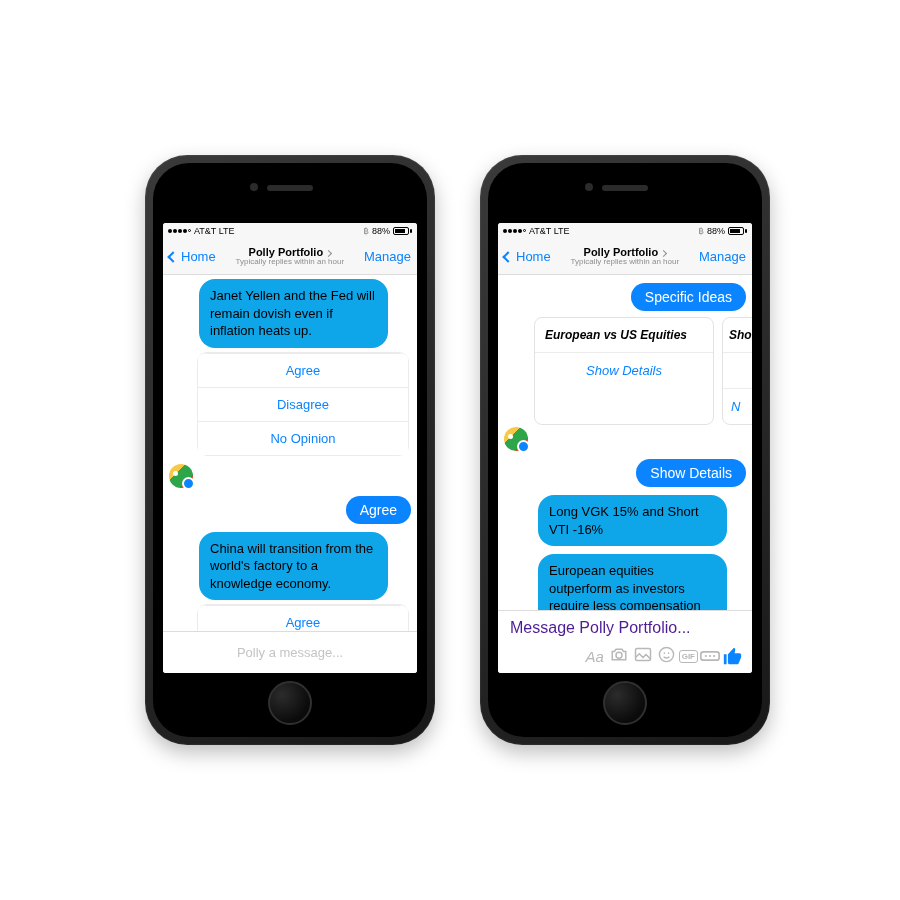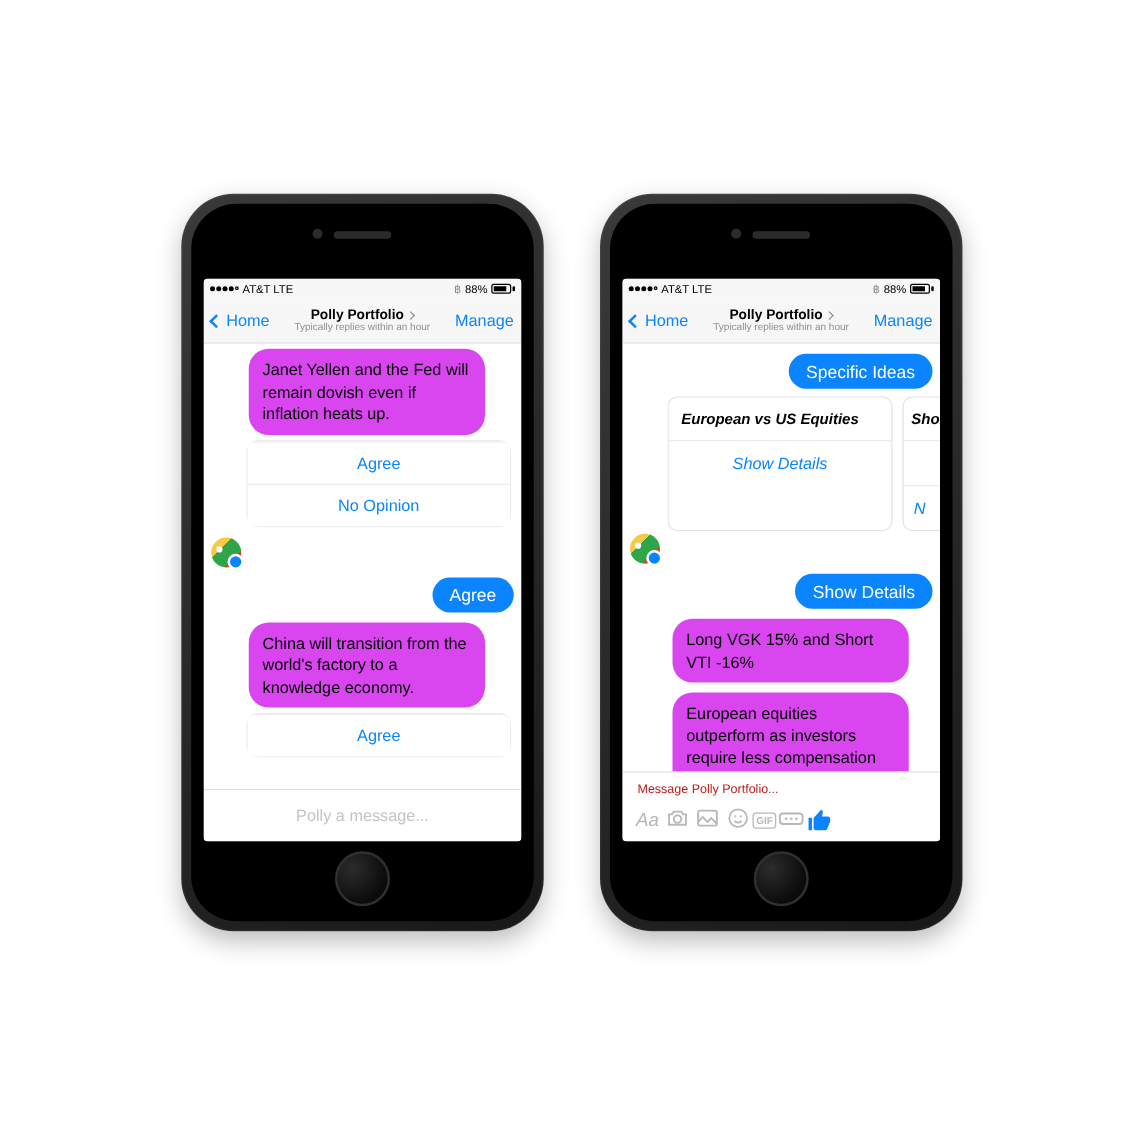--- a/index.html
+++ b/index.html
@@ -81,21 +81,21 @@
   .nav-title  { font-size:11px; font-weight:700; color:#000;}
   .nav-sub    { font-size:8px; color:#8e8e93;}
   .chevron-l  { display:inline-block; width:8px; height:8px; border-left:2px solid #0a84ff; border-bottom:2px solid #0a84ff; transform: rotate(45deg); margin-right:2px;}
   .chevron-sm { display:inline-block; width:5px; height:5px; border-top:1px solid #8e8e93; border-right:1px solid #8e8e93; transform: rotate(45deg); margin-left:3px;}
 
   
   .chat { flex:1; overflow:hidden; background:#fff; position:relative; padding-bottom:2px;}
   .scroll { position:absolute; inset:0; overflow:hidden; }
 
   .bot-msg, .grey-bubble {
-    background:#d946ef; color:#000; border-radius:16px;
+    background:#0ea5e9; color:#000; border-radius:16px;
     padding:8px 11px; font-size:13px; line-height:1.35;
     max-width: 78%;
   }
   .msg-row { display:flex; align-items:flex-end; gap:6px; padding: 4px 6px;}
   .msg-row.right-aligned { justify-content:flex-end; }
   .pill {
     background:#0a84ff; color:#fff; border-radius:16px;
     padding:6px 14px; font-size:14px; font-weight:500;
     display:inline-block;
   }
@@ -131,22 +131,22 @@
   .inputbar {
     height:42px; border-top:1px solid #dcdcdc;
     display:flex; align-items:center; justify-content:center;
     color:#c4c4c4; font-size:13px; background:#fff;
   }
 
   .inputbar2 {
     border-top:1px solid #dcdcdc; background:#fff;
     display:flex; flex-direction:column; padding:4px 6px; gap:4px;
   }
-  .placeholder { color:#b91c1c; font-size:10px; padding:4px 6px;}
-  .toolbar { display:flex; align-items:center; justify-content:flex-start; padding: 0 2px 2px;}
+  .placeholder { color:#4c1d95; font-size:16px; padding:4px 6px;}
+  .toolbar { display:flex; align-items:center; justify-content:flex-end; padding: 0 2px 2px; margin-left: 14px;}
   .tool { color:#b8b8b8; font-size:15px; width:24px; text-align:center;}
   .thumb { width:22px; height:22px; }
   .thumb svg path{ fill:#0a84ff; }
 
   
   .carousel-row { display:flex; align-items:center; gap:6px; padding: 2px 0 2px 6px; font-style: italic;}
   .carousel { display:flex; gap:8px; overflow:hidden; flex:1;}
   .card {
     flex:0 0 180px; border:1px solid #e3e3e3; border-radius:8px;
     background:#fff; overflow:hidden;
@@ -209,20 +209,21 @@
 
         <div class="chat">
           <div class="scroll">
 
             <div class="msg-row">
               <span style="width:24px"></span>
               <div class="bot-msg">Janet Yellen and the Fed will remain dovish even if inflation heats up.</div>
             </div>
             <div class="option-list">
               <div class="option">Agree</div>
+              <div class="option">Disagree</div>
               <div class="option">No Opinion</div>
             </div>
             <div class="msg-row" style="padding-left:6px; margin-top:-2px;">
               <div class="avatar"></div>
             </div>
 
             <div class="msg-row right-aligned">
               <span class="pill">Agree</span>
             </div>
 

